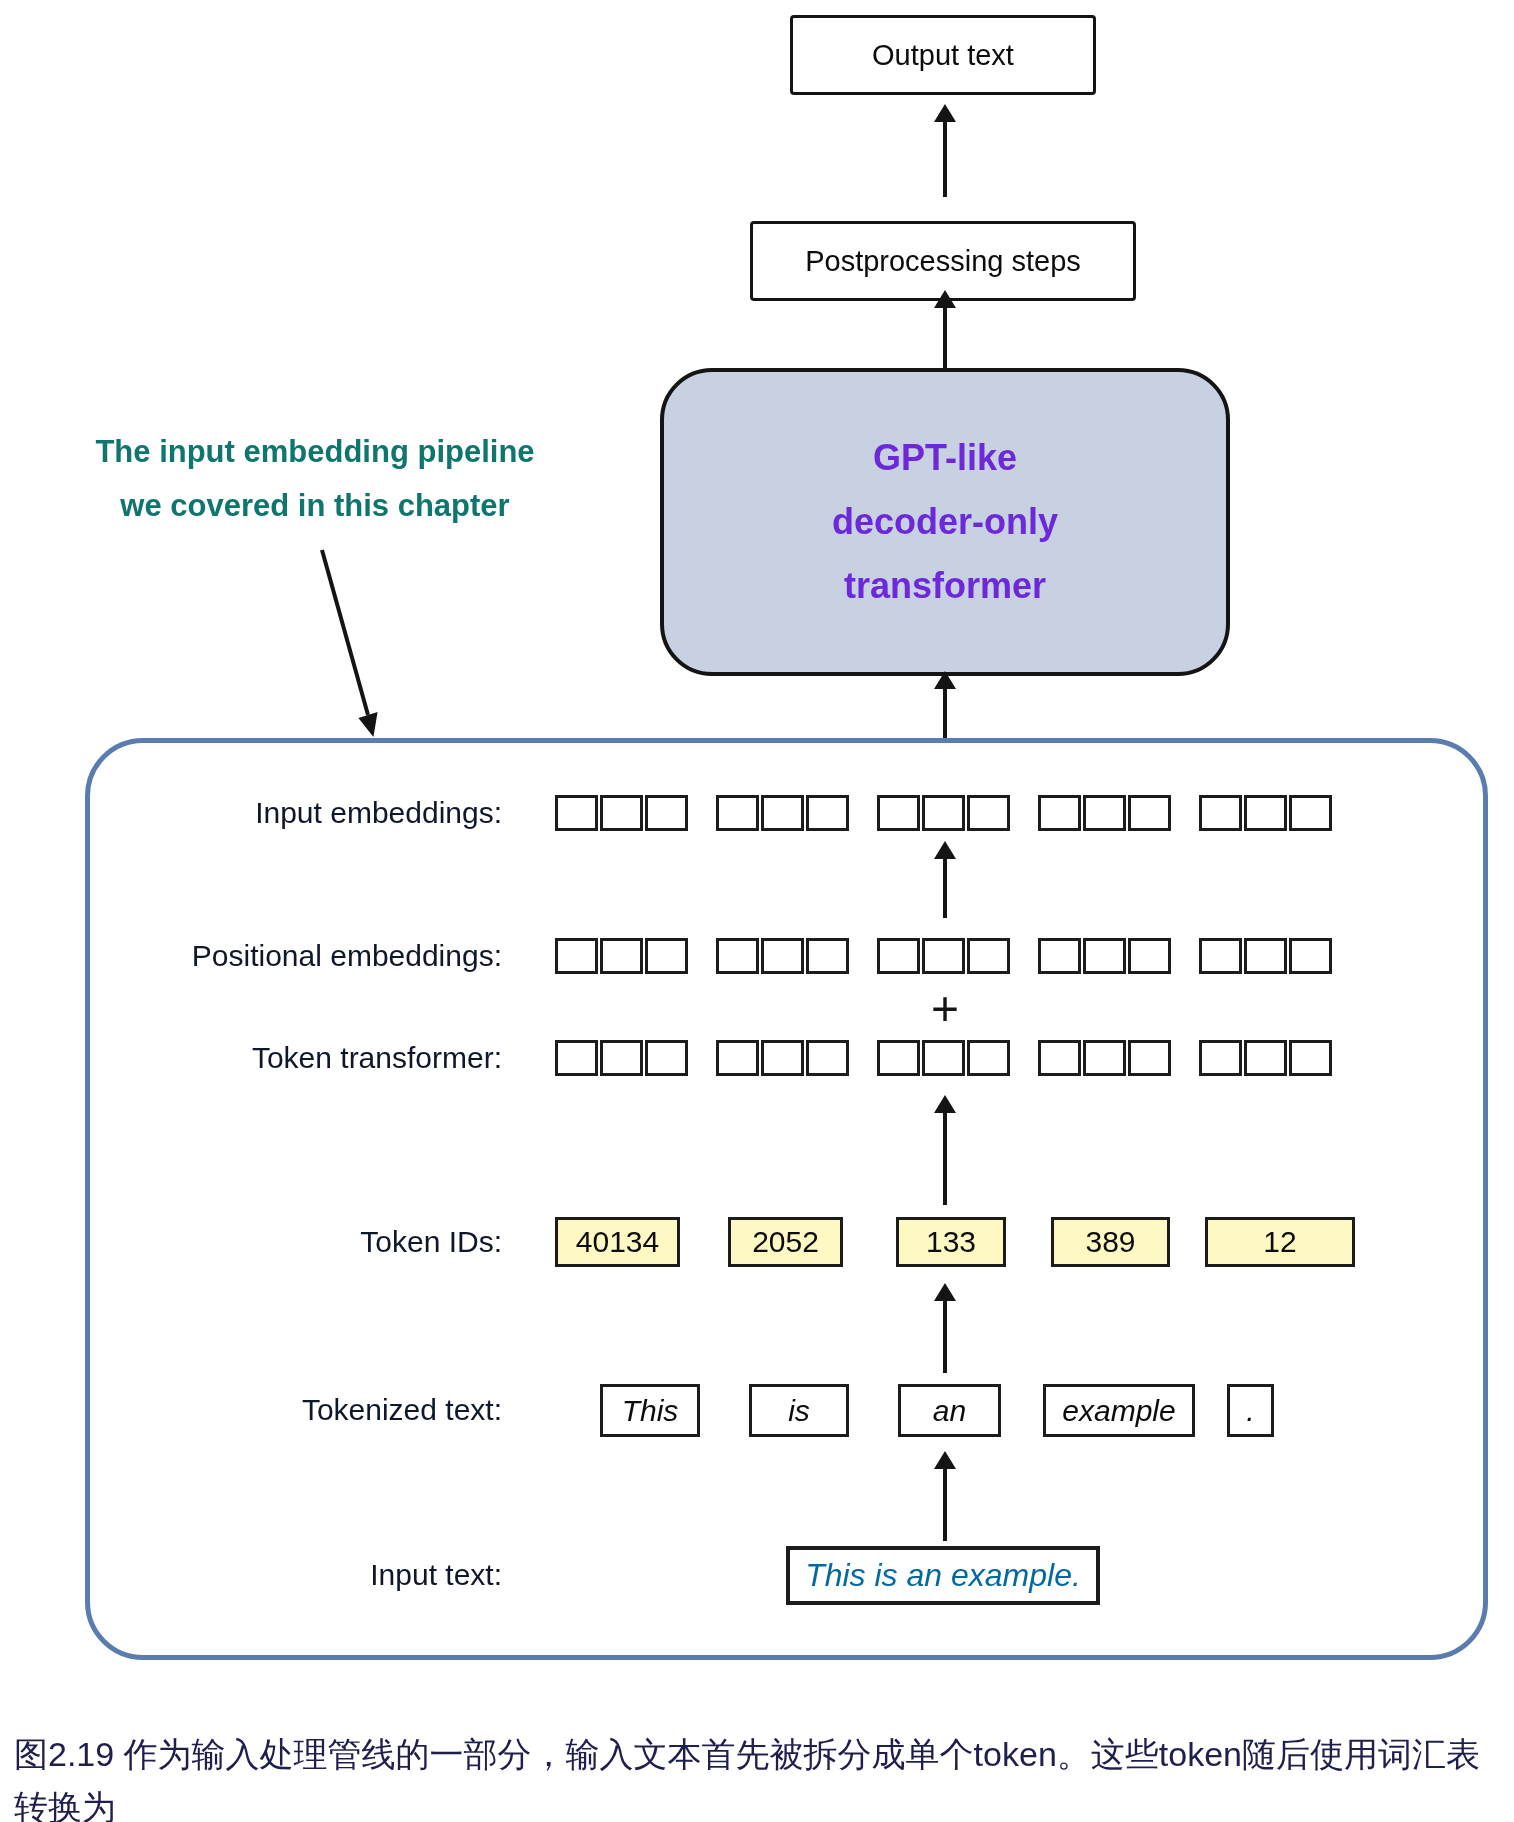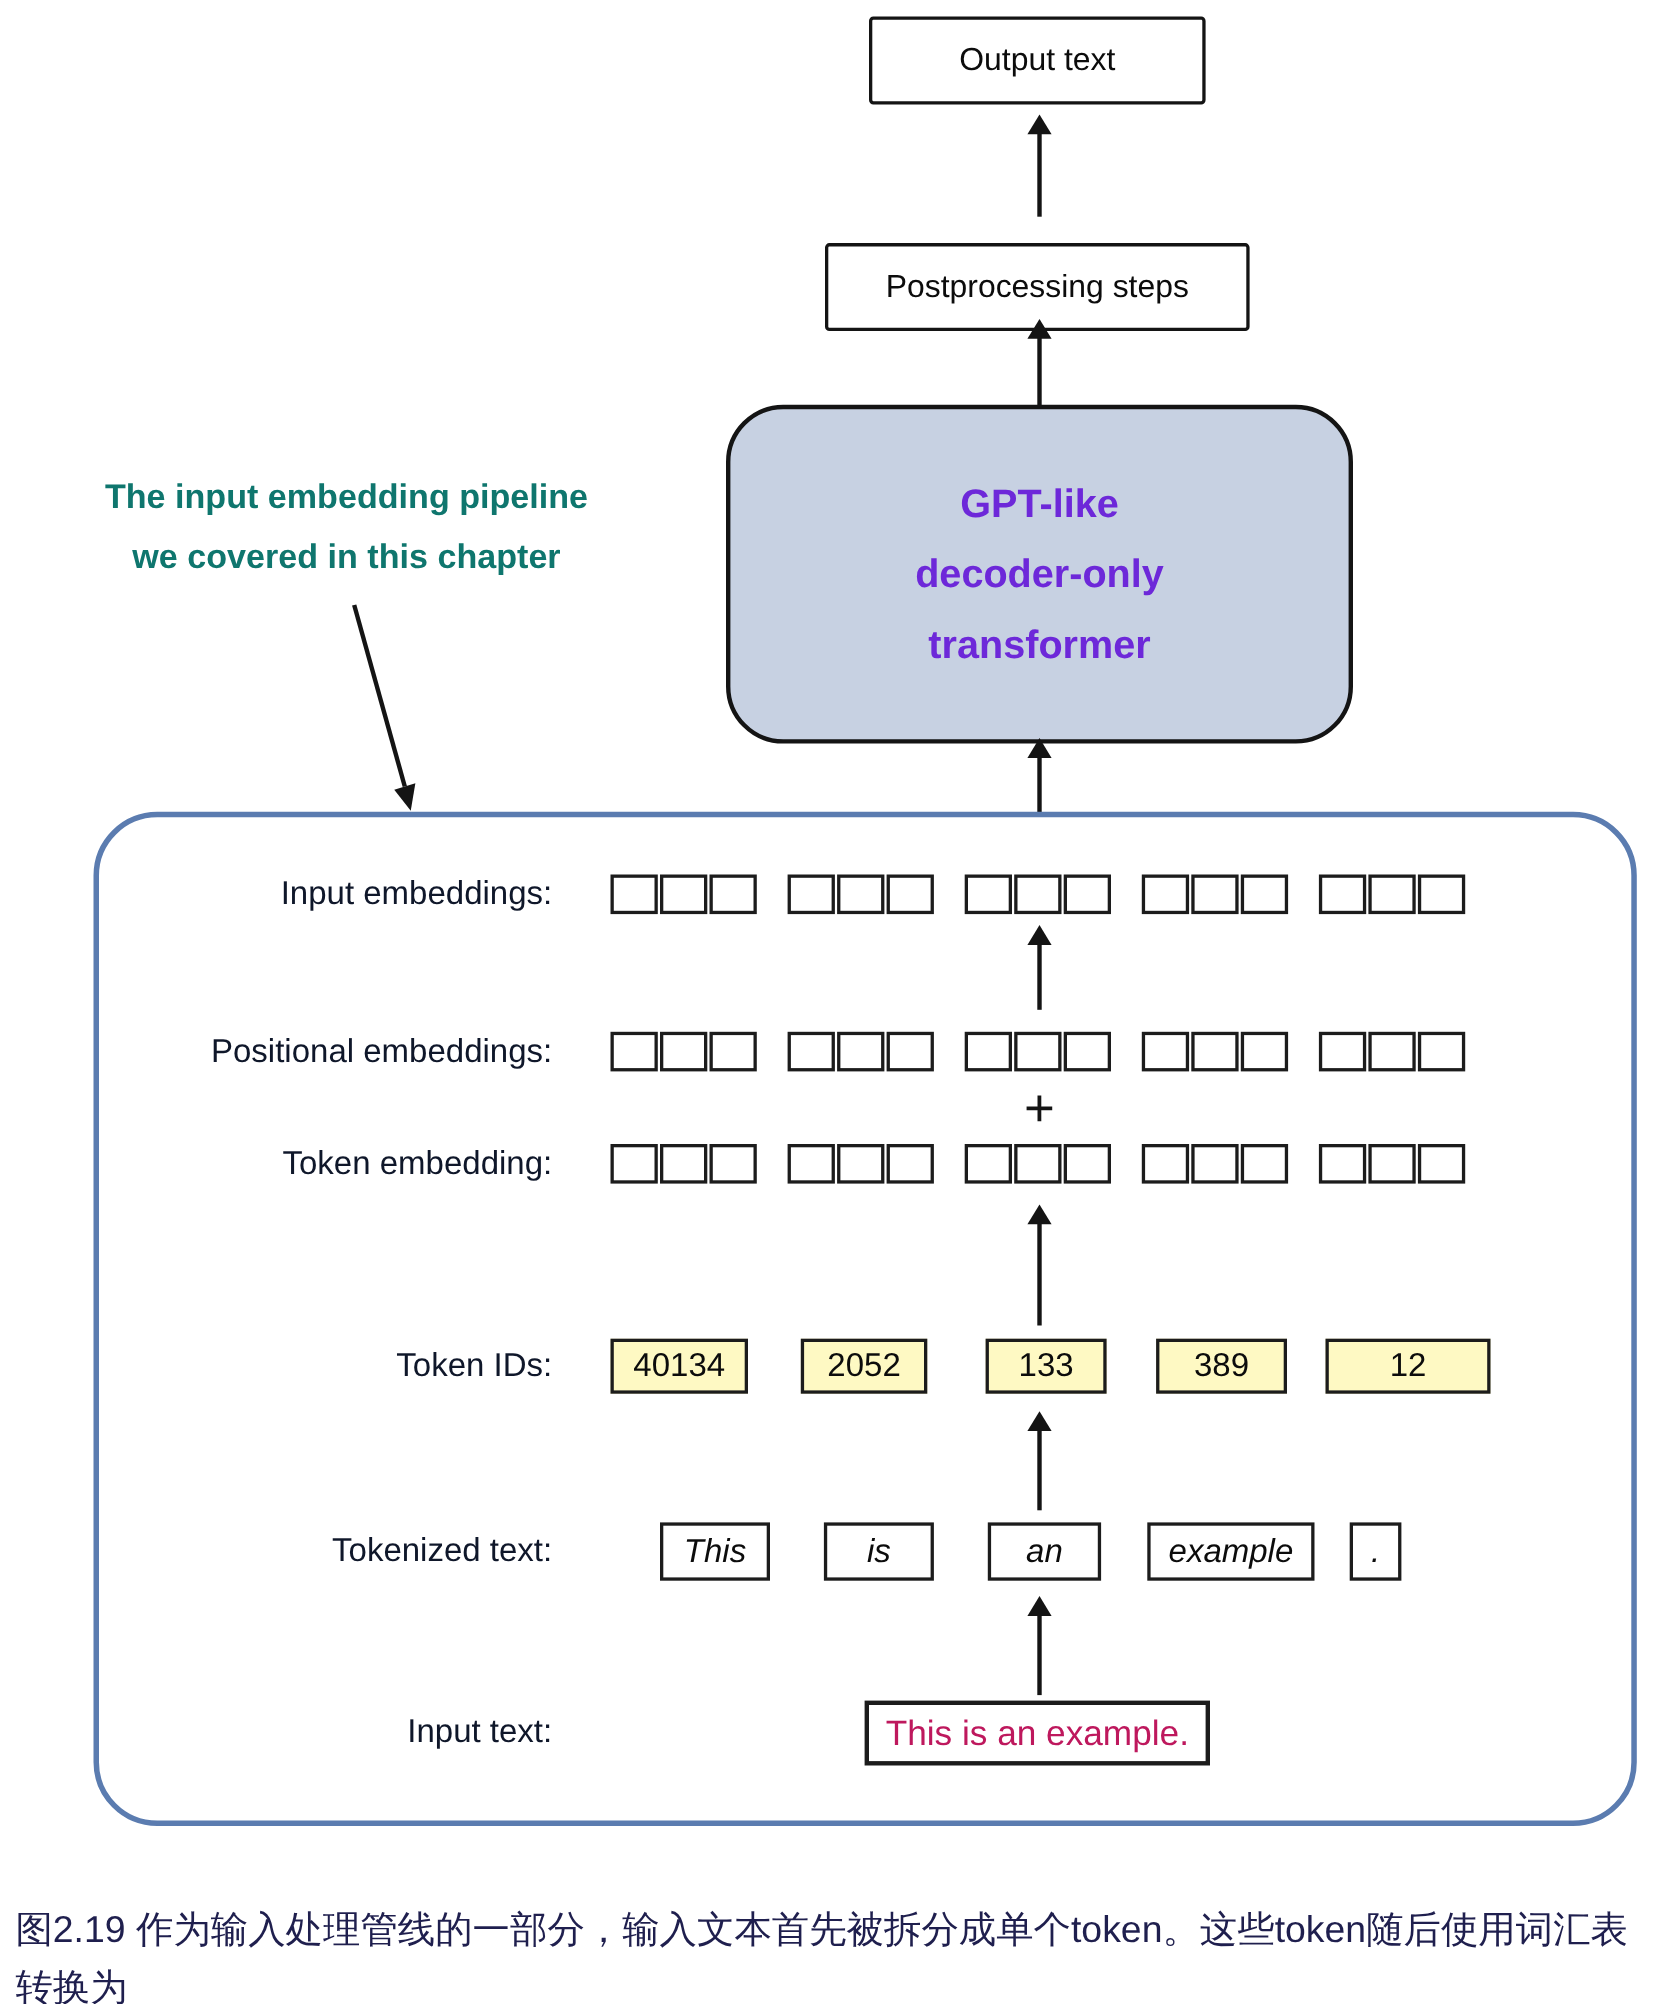--- a/index.html
+++ b/index.html
@@ -62,21 +62,21 @@
 
   
   .tokbox{position:absolute;top:1384px;height:47px;border:3px solid #1c1c1c;background:#fff;
           display:flex;align-items:center;justify-content:center;font-size:30px;font-style:italic;color:#0c0c0c;}
   .tt0{left:600px;width:94px;} .tt1{left:749px;width:94px;} .tt2{left:898px;width:97px;}
   .tt3{left:1043px;width:146px;} .tt4{left:1227px;width:41px;}
 
   
   .inputbox{position:absolute;left:786px;top:1546px;width:306px;height:51px;border:4px solid #1c1c1c;
             background:#fff;display:flex;align-items:center;justify-content:center;
-            font-size:32px;color:#be185d;}
+            font-size:32px;font-style:italic;color:#0369a1;}
 
   
   .caption{position:absolute;left:14px;top:1728px;width:1492px;font-size:34px;
            line-height:53px;color:#1f1f4e;font-weight:500;}
 </style>
 </head>
 <body>
 
 <div class="canvas">
 
@@ -106,21 +106,21 @@
   </div>
   <svg class="ann-arrow" width="90" height="200">
     <line x1="17" y1="5" x2="63" y2="170" stroke="#141414" stroke-width="4"></line>
     <polygon points="68.4,192 53.4,172.9 72.6,167.1" fill="#141414"></polygon>
   </svg>
 
   <div class="pipeline"></div>
 
   <div class="lab lab-iemb">Input embeddings:</div>
   <div class="lab lab-pemb">Positional embeddings:</div>
-  <div class="lab lab-temb">Token embedding:</div>
+  <div class="lab lab-temb">Token transformer:</div>
   <div class="lab lab-tid">Token IDs:</div>
   <div class="lab lab-ttok">Tokenized text:</div>
   <div class="lab lab-itxt">Input text:</div>
 
   <div class="cells r-iemb">
       <div class="cellgroup">
         <div class="cell"></div>
         <div class="cell"></div>
         <div class="cell"></div>
       </div>

